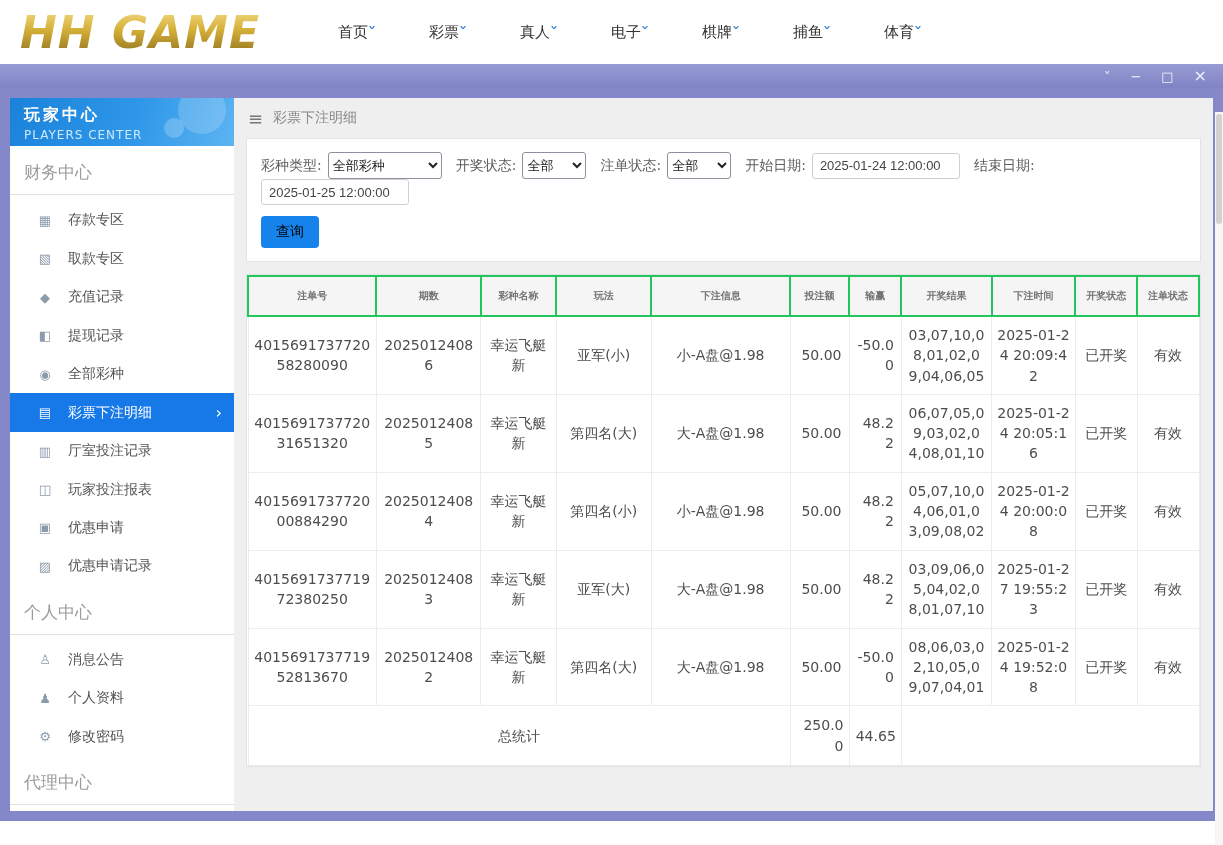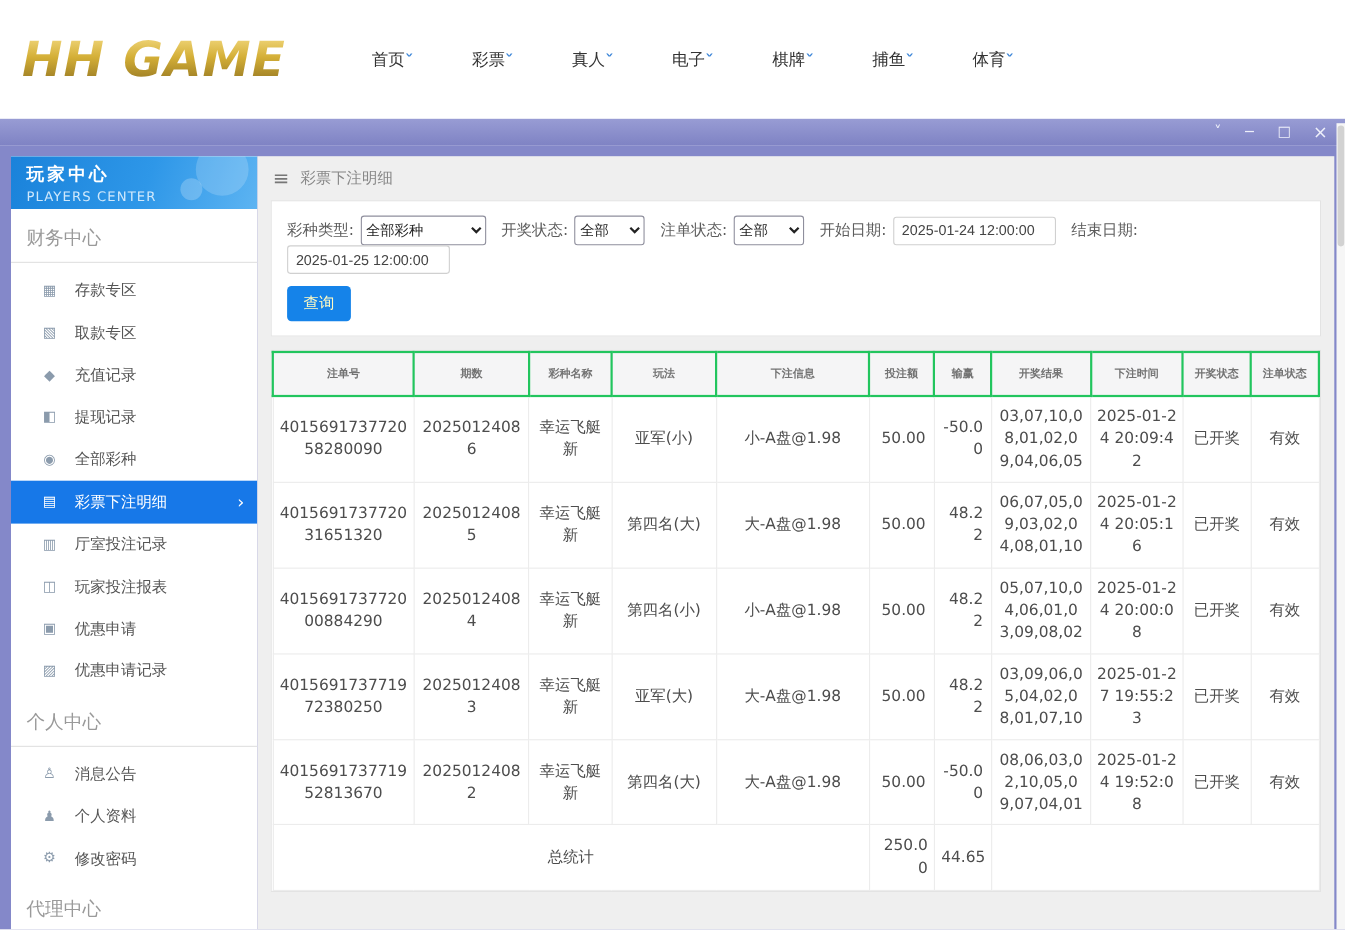--- a/index.html
+++ b/index.html
@@ -1,20 +1,20 @@
 <!DOCTYPE html>
 <html><head>
 <meta charset="utf-8">
 <style>
   * { margin:0; padding:0; box-sizing:border-box; }
   body { font-family:"DejaVu Sans","Liberation Sans",sans-serif; background:#fff; }
   .screen { width:1223px; height:845px; position:relative; overflow:hidden; background:#fff; }
 
   
-  .site-header { height:108px; display:flex; align-items:center; background:#fff; padding:0 20px; }
+  .site-header { height:64px; display:flex; align-items:center; background:#fff; padding:0 20px; }
   .logo { font-size:44px; font-weight:bold; font-style:italic; letter-spacing:1px;
           background:linear-gradient(180deg,#f7df8a 0%,#d4af37 45%,#8a6d1f 100%);
           -webkit-background-clip:text; background-clip:text; color:transparent;
           width:300px; white-space:nowrap; }
   .top-nav { display:flex; align-items:center; gap:54px; margin-left:18px; }
   .nav-item { display:flex; align-items:center; gap:1px; font-size:15px; color:#333; cursor:pointer; }
   .nav-chev { color:#3d86d8; font-size:12px; font-weight:bold; transform:scaleX(1.5); }
 
   
   .title-bar { height:24px; background:linear-gradient(180deg,#989cd4,#7f83c4); display:flex;
@@ -55,21 +55,21 @@
   .panel { background:#fff; border:1px solid #e3e3e3; }
   .filter-panel { padding:13px 14px; margin-bottom:12px; }
   .filter-row { display:flex; align-items:center; font-size:14px; color:#5d5d5d; flex-wrap:wrap; }
   .filter-row .lbl { margin-right:6px; }
   .gap { margin-left:14px; }
   select { height:27px; font-size:13px; border:1px solid #8f8f9d; border-radius:3px; background:#fff; color:#222; }
   .sel-lottery { width:114px; }
   .sel-small { width:64px; }
   input.date { width:148px; height:26px; border:1px solid #d0d0d0; border-radius:3px; font-size:13px;
                  color:#444; padding:0 7px; }
-  .btn-search { margin-top:11px; background:#1583e9; color:#fef9c3; border:none; border-radius:4px;
+  .btn-search { margin-top:11px; background:#1583e9; color:#000000; border:none; border-radius:4px;
                  padding:7px 15px; font-size:14px; cursor:pointer; display:inline-block; }
 
   .table-panel { margin-bottom:12px; }
   table { width:100%; border-collapse:collapse; table-layout:fixed; }
   th { background:#f5f5f6; color:#737373; font-size:10px; font-weight:bold; height:40px;
        border:2px solid #22c55e; padding:2px; }
   td { border:1px solid #ececec; font-size:14px; color:#4d4d4d; text-align:center; padding:8px 5px;
        word-break:break-all; line-height:1.45; vertical-align:middle; }
   td.num { text-align:right; padding-right:7px; }
   tr.data-row td { height:76px; }

